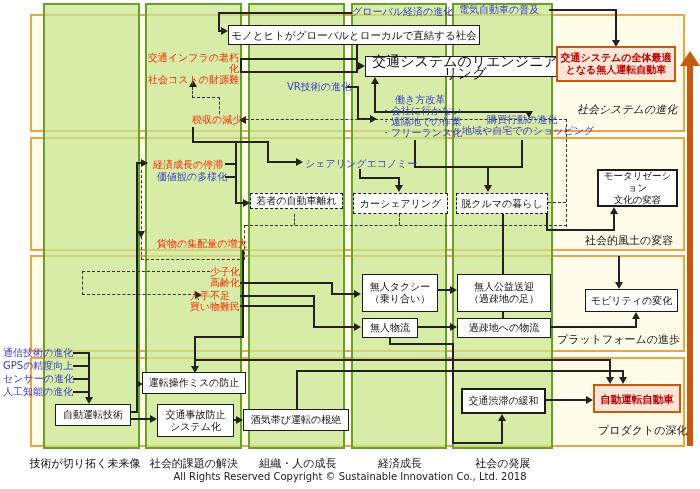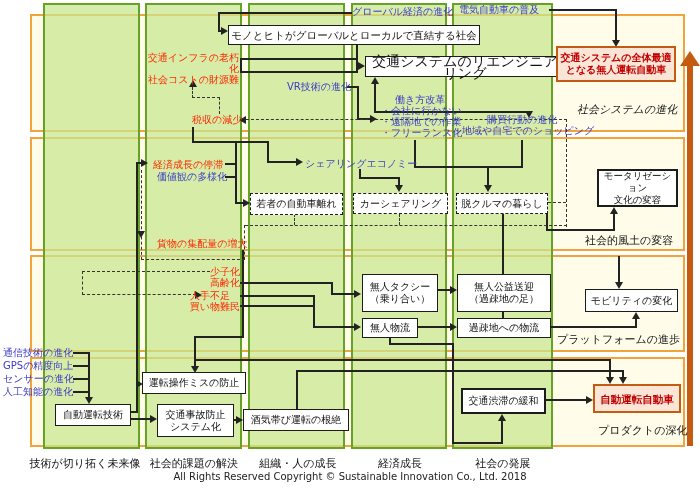--- a/index.html
+++ b/index.html
@@ -201,21 +201,21 @@
   <div class="bx" style="left:228px;top:25px;width:252px;height:20px;font-size:10.5px;">
       <span>モノとヒトがグローバルとローカルで直結する社会</span>
     </div>
   <div class="bx" style="left:365px;top:56px;width:200px;height:21px;font-size:14px;">
       <span>交通システムのリエンジニアリング</span>
     </div>
   <div class="bx orange" style="left:556px;top:46px;width:120px;height:36px;">
     <span>交通システムの全体最適</span>
     <span>となる無人運転自動車</span>
   </div>
-  <div class="bx dash" style="left:250px;top:193px;width:93px;height:22px;">
+  <div class="bx dash" style="left:250px;top:193px;width:93px;height:16px;">
       <span>若者の自動車離れ</span>
     </div>
   <div class="bx dash" style="left:353px;top:193px;width:95px;height:21px;">
       <span>カーシェアリング</span>
     </div>
   <div class="bx dash" style="left:456px;top:193px;width:92px;height:21px;">
       <span>脱クルマの暮らし</span>
     </div>
   <div class="bx thick" style="left:597px;top:169px;width:81px;height:38px;font-size:9.5px;">
     <span>モータリゼーション</span>

